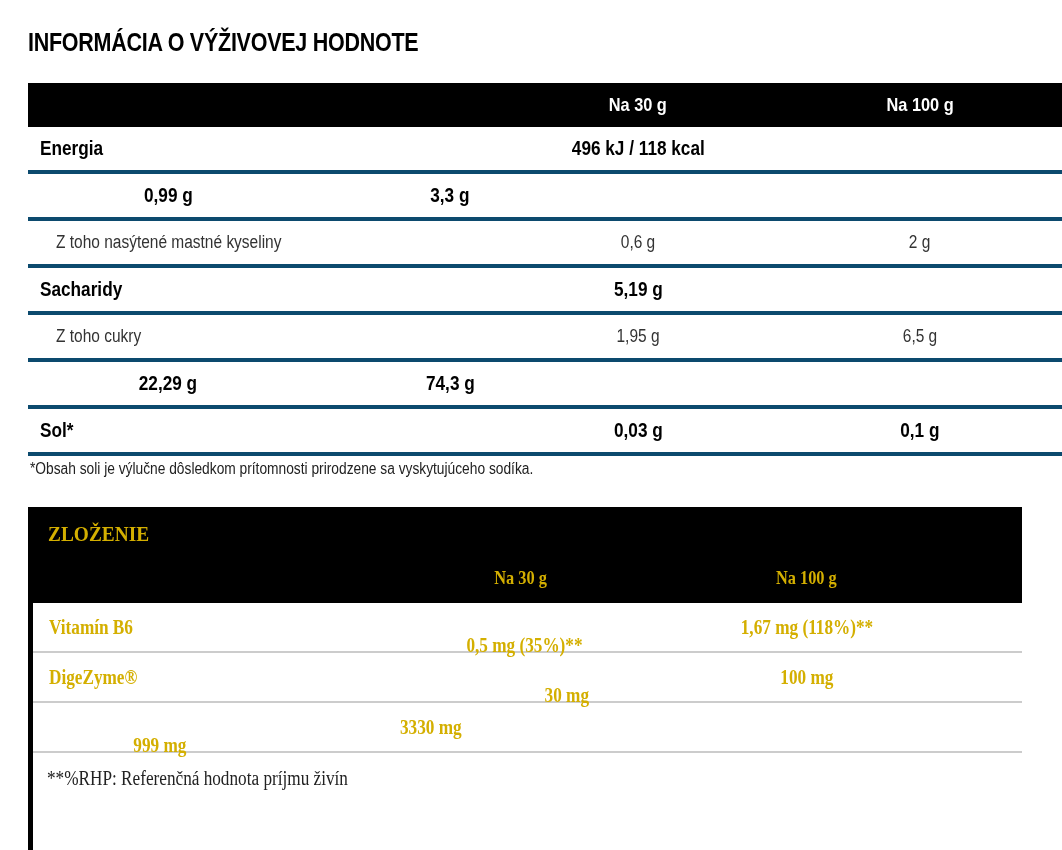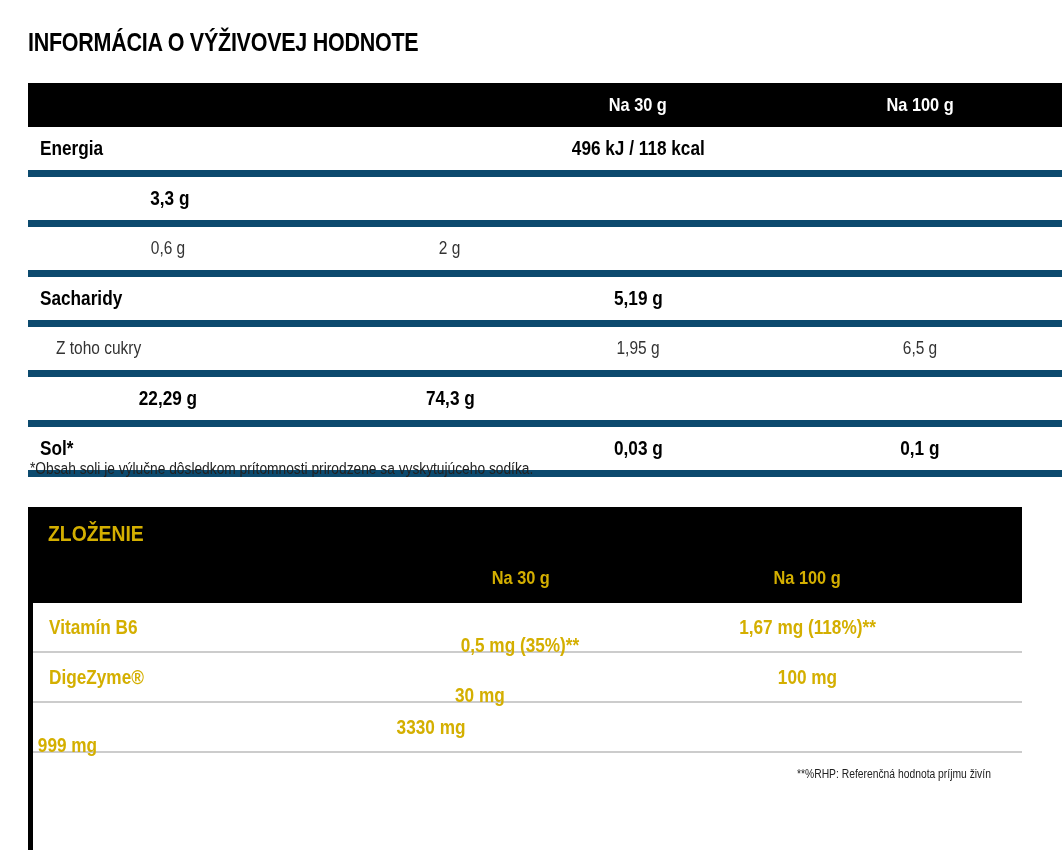--- a/index.html
+++ b/index.html
@@ -12,42 +12,42 @@
     position: absolute; left: 28px; top: 28px;
     font-size: 25px; font-weight: bold; letter-spacing: -0.3px;
     transform: scaleX(0.86); transform-origin: left top;
     white-space: nowrap;
   }
   .nutrition {
     position: absolute; left: 28px; top: 83px; width: 1034px;
   }
   .row {
     display: flex; align-items: center; height: 43px;
-    border-bottom: 7px solid #0c4a6e;
+    border-bottom: 4px solid #0c4a6e;
   }
   .row.head { background: #000; height: 44px; border-bottom: none; }
   .cell-label { width: 470px; padding-left: 12px; box-sizing: border-box; }
   .cell-v1 { width: 280px; text-align: center; }
   .cell-v2 { width: 284px; text-align: center; }
   .txt { display: inline-block; transform: scaleX(0.86); white-space: nowrap; }
   .cell-label .txt { transform-origin: left center; }
   .head .txt { color: #fff; font-weight: bold; font-size: 19px; }
   .bold .txt { font-weight: bold; font-size: 20px; color: #000; }
   .sub .txt { font-weight: normal; font-size: 18px; color: #333; }
   .sub .cell-label { padding-left: 28px; }
 
   .footnote1 {
     position: absolute; left: 30px; top: 460px;
     font-size: 16px; color: #222;
     transform: scaleX(0.86); transform-origin: left top; white-space: nowrap;
   }
 
   .composition {
     position: absolute; left: 28px; top: 507px; width: 994px; height: 343px;
-    border-left: 5px solid #000; box-sizing: border-box;
+    border-left: 5px solid #000; box-sizing: border-box; font-family: Liberation Serif, serif;
   }
   .comp-head {
     background: #000; height: 96px; position: relative;
   }
   .comp-title {
     position: absolute; left: 15px; top: 14px;
     font-weight: bold; font-size: 22px; color: #d4af00;
     transform: scaleX(0.88); transform-origin: left top; white-space: nowrap;
   }
   .comp-colhead {
@@ -56,50 +56,52 @@
   .comp-colhead .c-label { width: 465px; }
   .comp-colhead .c-v1 { width: 158px; text-align: center; }
   .comp-colhead .c-v2 { width: 480px; text-align: center; }
   .comp-colhead .txt { color: #d4af00; font-weight: bold; font-size: 19px; }
 
   .crow {
     display: flex; align-items: center; height: 48px;
     border-bottom: 2px solid #cccccc;
   }
   .crow .c-label { width: 465px; padding-left: 16px; box-sizing: border-box; }
-  .crow .c-v1 { width: 158px; text-align: left; margin-top: 36px; }
+  .crow .c-v1 { width: 158px; text-align: right; margin-top: 36px; }
   .crow .c-v2 { width: 480px; text-align: center; }
   .crow .txt { color: #d4af00; font-weight: bold; font-size: 20px; }
   .crow .c-label .txt { transform-origin: left center; }
   .comp-note {
     padding-left: 14px; padding-top: 14px;
-    font-size: 12px; color: #222; text-align: right;
+    font-size: 20px; color: #222;
   }
   .comp-note .txt { transform-origin: left center; }
 </style>
 </head>
 <body>
 
 <div class="page-title">INFORMÁCIA O VÝŽIVOVEJ HODNOTE</div>
 
 <div class="nutrition">
   <div class="row head">
     <div class="cell-label"><span class="txt"></span></div>
     <div class="cell-v1"><span class="txt">Na 30 g</span></div>
     <div class="cell-v2"><span class="txt">Na 100 g</span></div>
   </div>
 
   <div class="row bold">
     <div class="cell-label"><span class="txt">Energia</span></div>
     <div class="cell-v1"><span class="txt">496 kJ / 118 kcal</span></div>
   </div>
   <div class="row bold">
+    <div class="cell-v1"><span class="txt">0,99 g</span></div>
     <div class="cell-v2"><span class="txt">3,3 g</span></div>
   </div>
   <div class="row sub">
+    <div class="cell-label"><span class="txt">Z toho nasýtené mastné kyseliny</span></div>
     <div class="cell-v1"><span class="txt">0,6 g</span></div>
     <div class="cell-v2"><span class="txt">2 g</span></div>
   </div>
   <div class="row bold">
     <div class="cell-label"><span class="txt">Sacharidy</span></div>
     <div class="cell-v1"><span class="txt">5,19 g</span></div>
   </div>
   <div class="row sub">
     <div class="cell-label"><span class="txt">Z toho cukry</span></div>
     <div class="cell-v1"><span class="txt">1,95 g</span></div>

